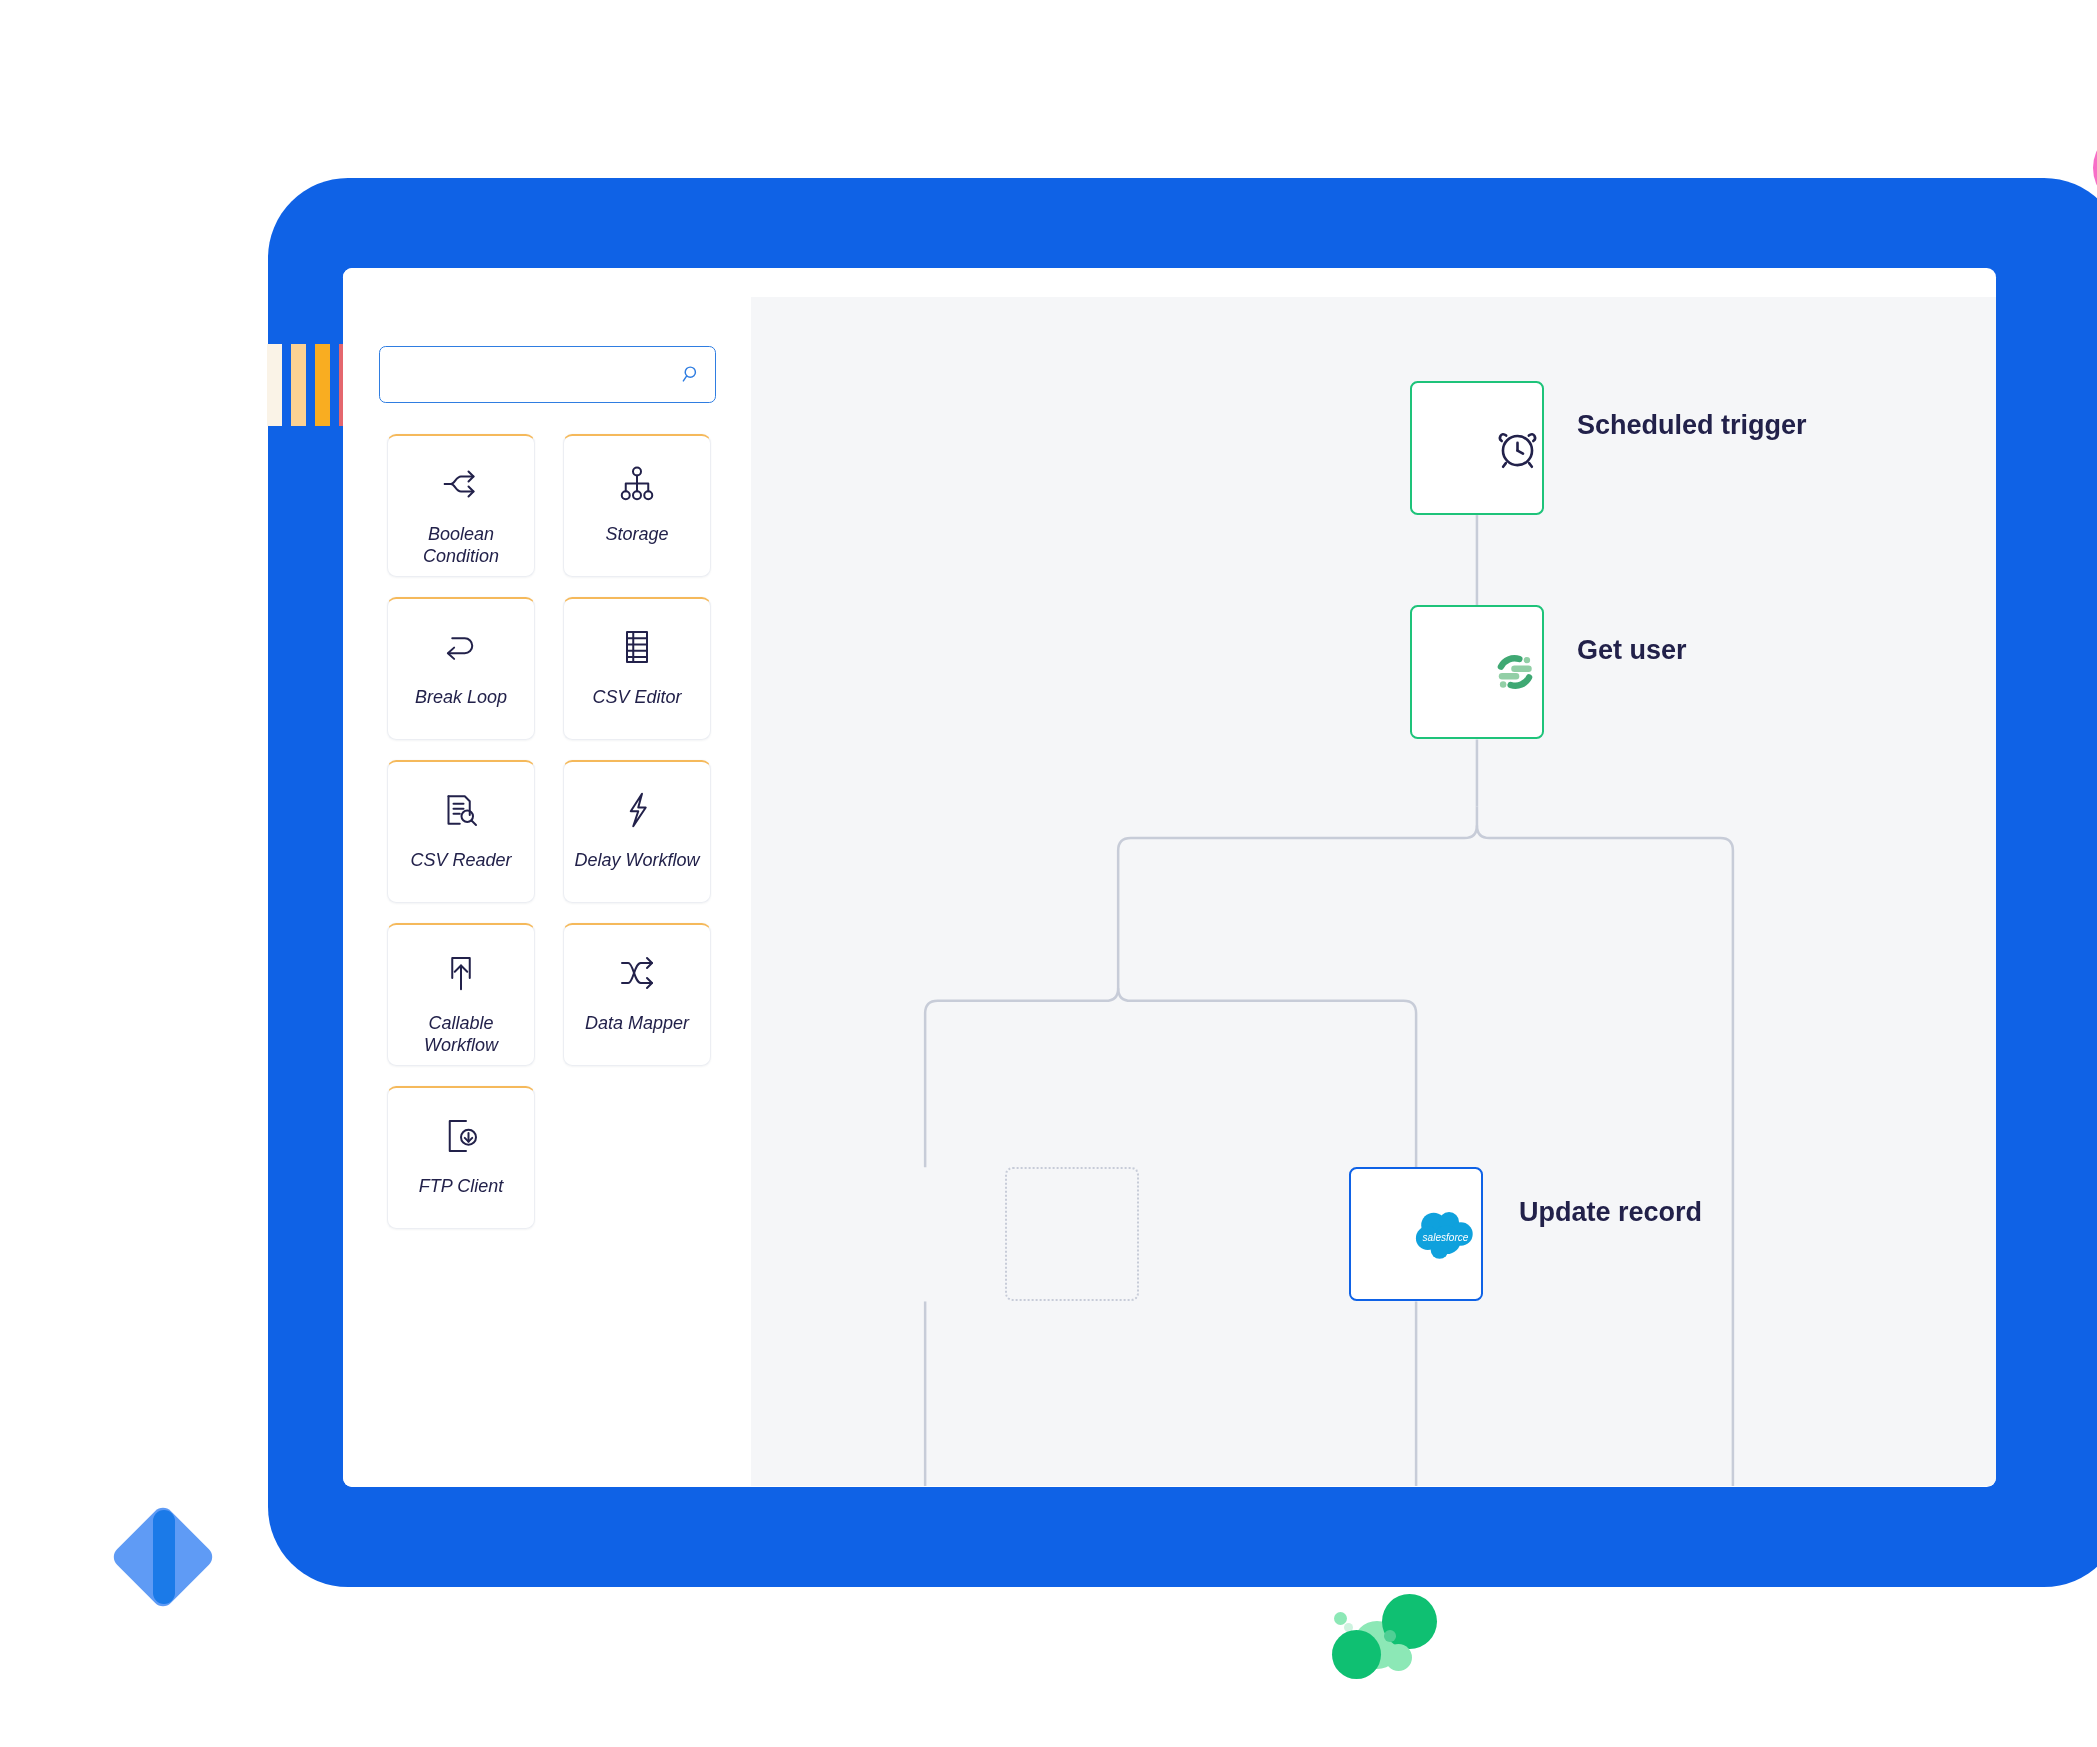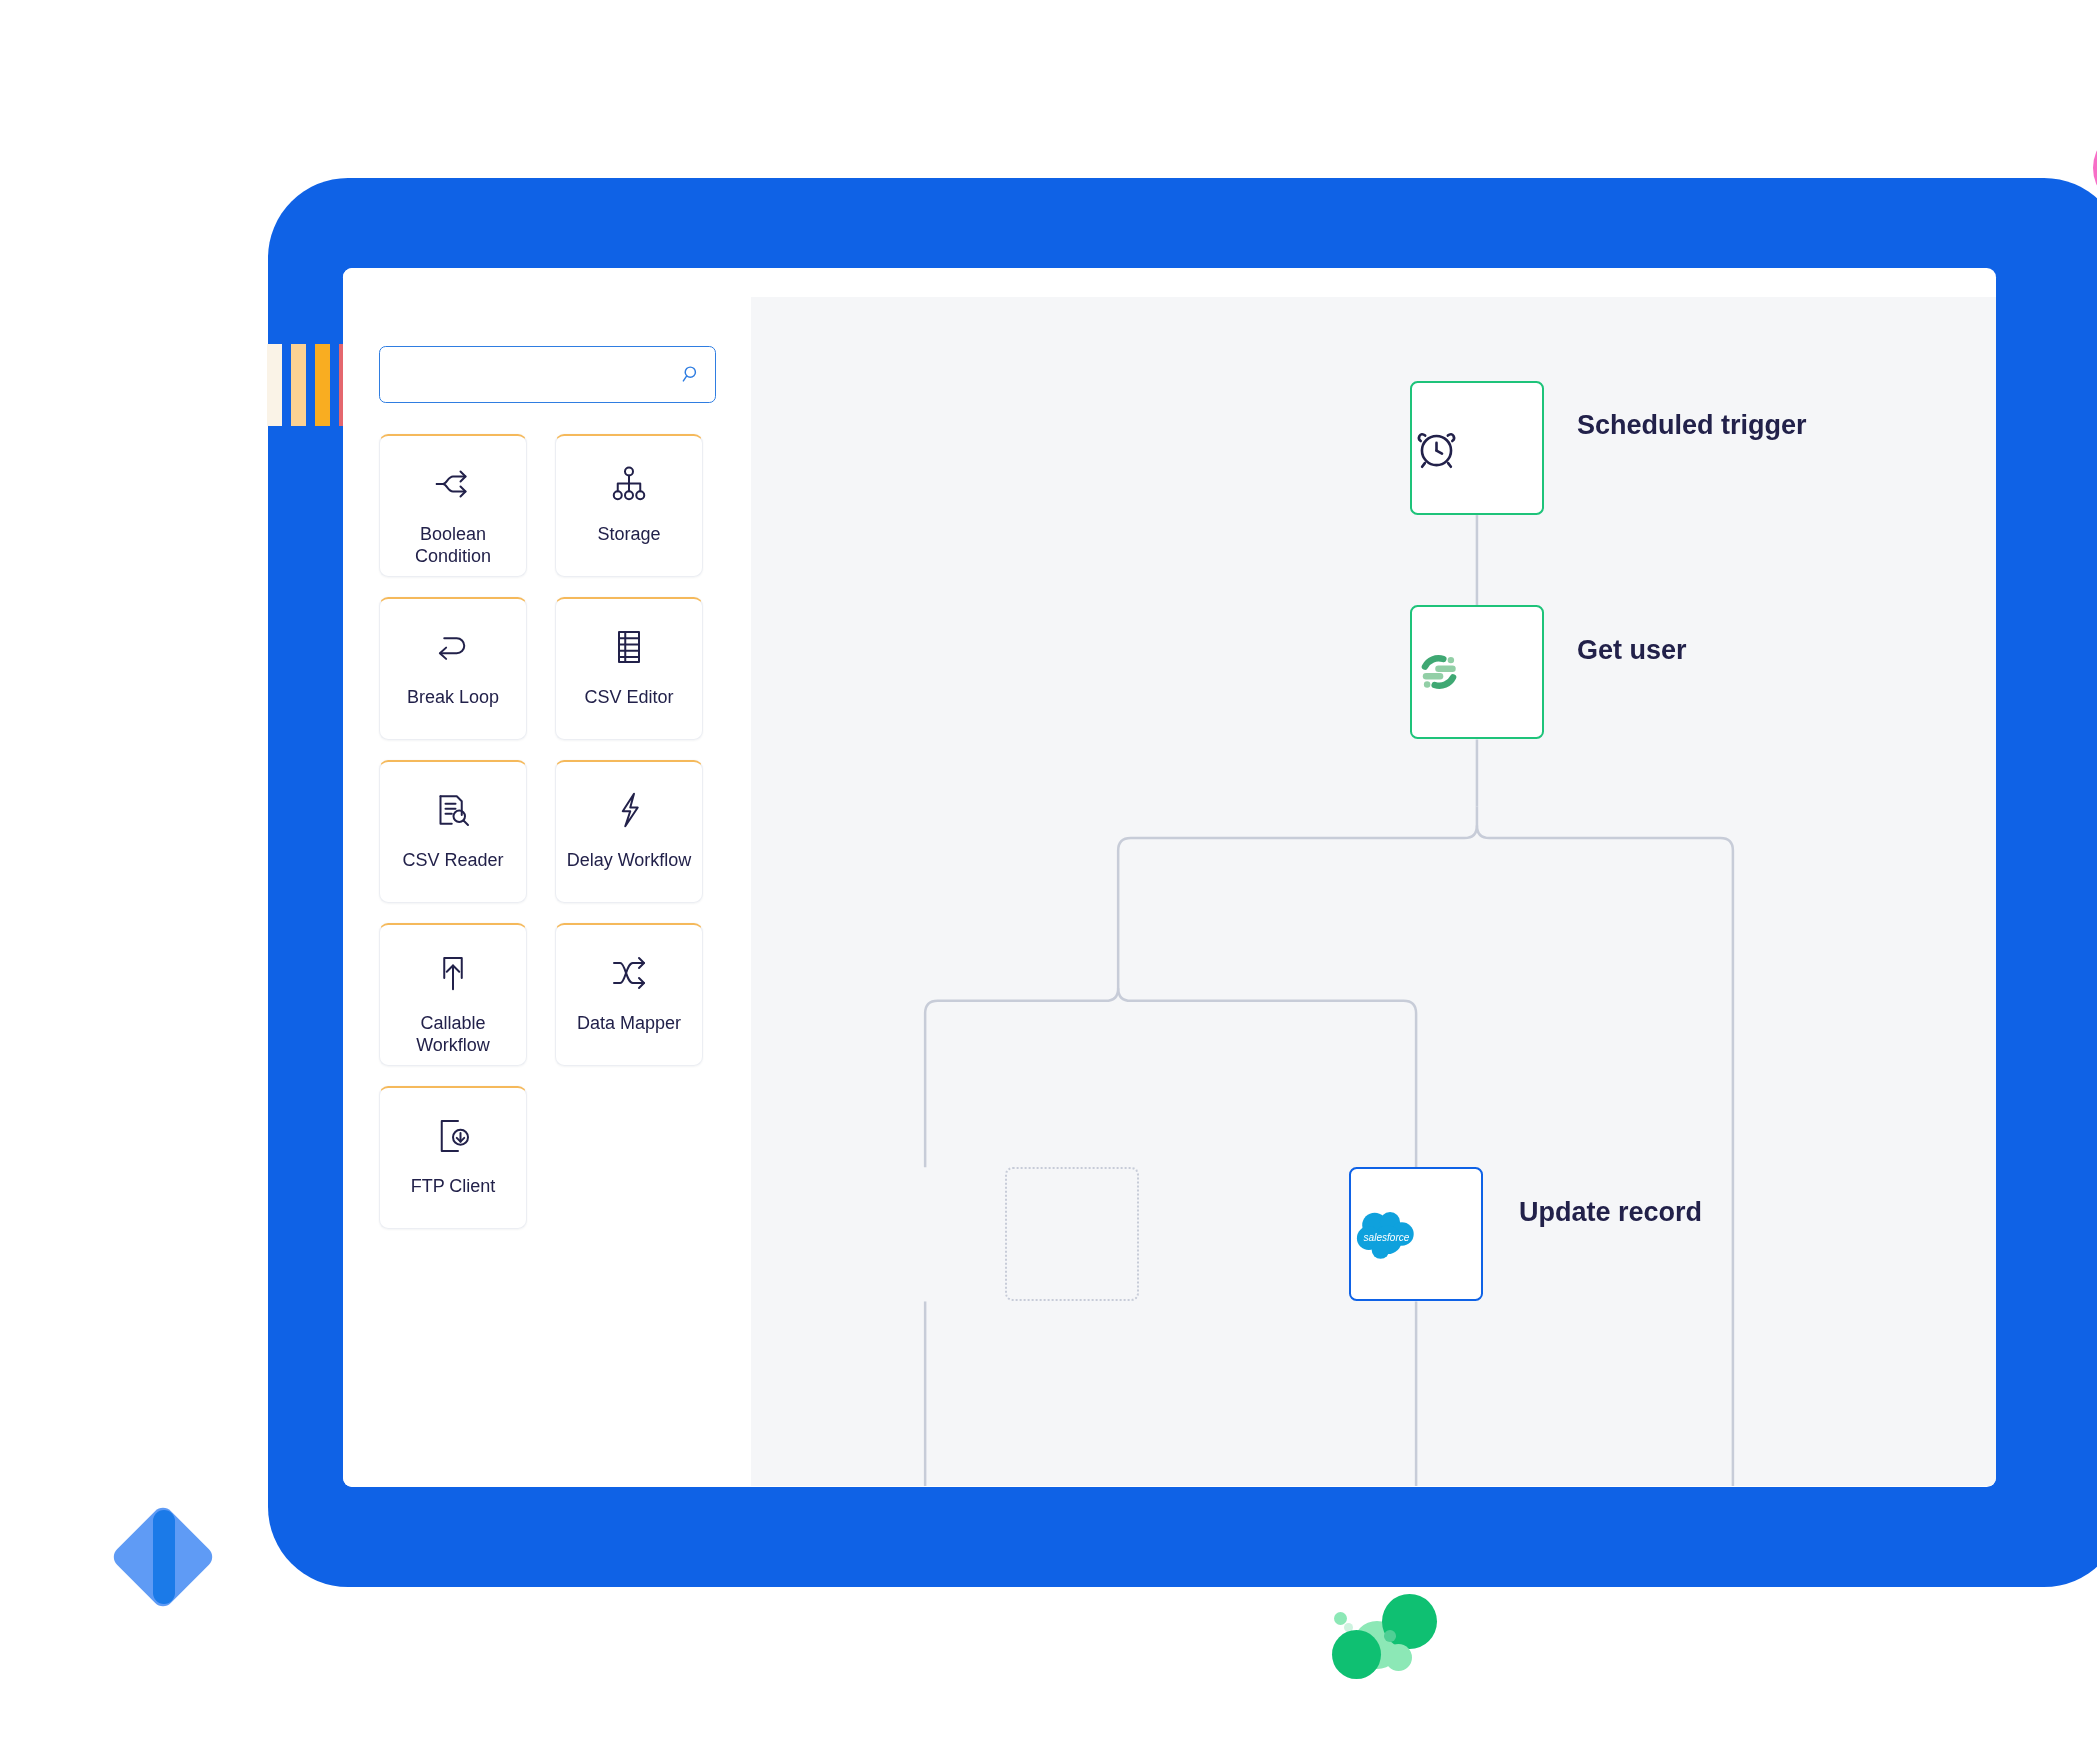--- a/index.html
+++ b/index.html
@@ -59,22 +59,22 @@
     display:flex; align-items:center; padding:0 15px;
   }
   #search-input {
     flex:1; border:none; outline:none; background:transparent;
     font-family:"Liberation Sans", sans-serif; font-size:17.6px; color:#2b2a4c;
   }
   #search-input::placeholder { color:#a8adbd; }
   #search-icon { width:23.5px; height:23.5px; flex:0 0 auto; }
 
   #palette {
-    position:absolute; left:36px; top:166px; width:340px;
-    display:grid; grid-template-columns:148px 148px; column-gap:28px; row-gap:20px;
+    position:absolute; left:44px; top:166px; width:340px;
+    display:grid; grid-template-columns:148px 148px; column-gap:28px; row-gap:20px;font-style:italic;
   }
   .node-card {
     position:relative; width:148px; height:143px;
     background:#fff; border:0.8px solid #eceef3; border-top:2.1px solid #f5b95b;
     border-radius:9.2px; box-shadow:0 0.8px 2.1px rgba(20,30,60,.05);
     display:flex; flex-direction:column; align-items:center; justify-content:flex-start;
     padding-top:28px; cursor:pointer;
   }
   .node-card .nc-icon { width:40px; height:40px; display:block; }
   .node-card .nc-label {
@@ -84,21 +84,21 @@
 
   
   #canvas {
     position:absolute; left:408px; top:29px; width:1245px; height:1189px;
     background:#f5f6f8;
   }
   #canvas-svg { position:absolute; left:0; top:0; width:1245px; height:1189px; }
 
   .wf-node {
     position:absolute; width:134px; height:134px; background:#fff;
-    border-radius:7.6px; display:flex; align-items:center; justify-content:flex-start;
+    border-radius:7.6px; display:flex; align-items:center; justify-content:flex-end;
     cursor:pointer;
   }
   .wf-node.green { border:2.9px solid #1ec37a; }
   .wf-node.blue  { border:2.9px solid #0f62e6; }
   .wf-node.ghost {
     background:transparent; border:2.9px dotted #c7ccd8; box-shadow:none;
   }
   .wf-label {
     position:absolute; font-size:27px; font-weight:bold; color:#22214a;
     white-space:nowrap;

